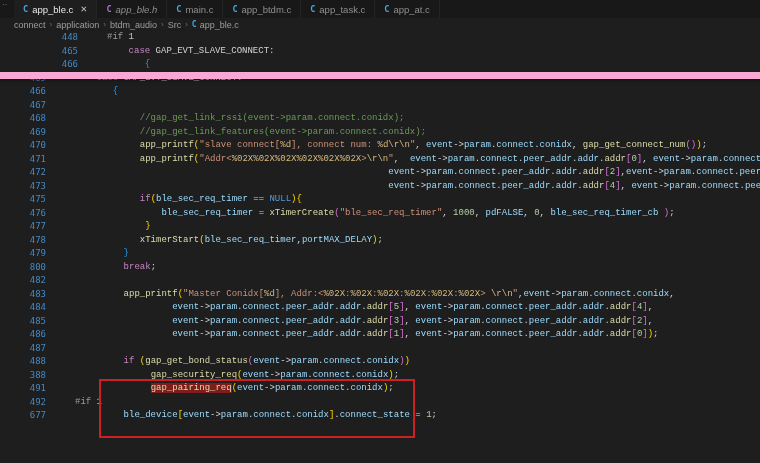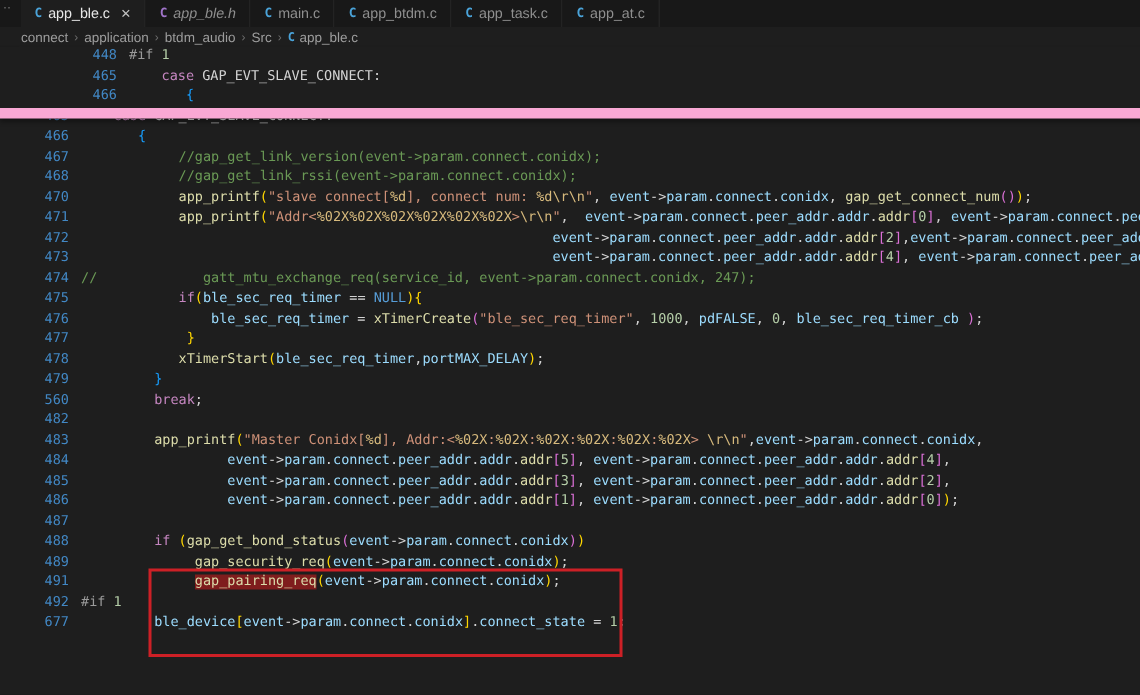--- a/index.html
+++ b/index.html
@@ -30,21 +30,21 @@
   #left-strip-divider{position:absolute;left:0;top:67px;width:13px;height:1px;background:#333;}
   #left-strip-thumb{position:absolute;left:1px;top:154px;width:11px;height:22px;background:#2e3132;}
   
   #sticky,#code{position:absolute;left:0;width:760px;background:#1e1e1e;
       font-family:"DejaVu Sans Mono",monospace;font-size:9px;line-height:13.5px;}
   #sticky{top:31px;height:40.5px;border-bottom:7px solid #f9a8d4;z-index:3;
           box-shadow:0 2px 3px rgba(0,0,0,.35);padding-left:32px;}
   #code{top:71.5px;height:391.5px;z-index:1;}
   .row{display:flex;height:13.5px;}
   .ln{flex:0 0 46px;text-align:right;color:#4288c5;user-select:none;cursor:pointer;}
-  .codeline{margin-left:8px;white-space:pre;cursor:text;}
+  .codeline{margin-left:29px;white-space:pre;cursor:text;font-family:Liberation Mono, monospace;}
   .indent-guide{position:absolute;top:72px;height:390px;width:1px;background:#2c2c2c;z-index:0;}
   
   .tk-w{color:#d4d4d4}.tk-o{color:#d4d4d4}.tk-k{color:#c586c0}.tk-v{color:#9cdcfe}
   .tk-fn{color:#dcdcaa}.tk-s{color:#ce9178}.tk-e{color:#d7ba7d}.tk-c{color:#6a9955}
   .tk-n{color:#b5cea8}.tk-t{color:#569cd6}.tk-pp{color:#9a9a9a}
   .tk-b1{color:#ffd700}.tk-b2{color:#da70d6}.tk-b3{color:#179fff}
   .tk-sel{color:#dcdcaa;background:#7f1d1d;}
   
   #red-box{position:absolute;left:99px;top:379px;width:312px;height:55px;
            border:2px solid #cd2026;z-index:4;pointer-events:none;}
@@ -123,68 +123,67 @@
       <div class="row">
         <span class="ln">465</span>
         <span class="codeline"><span class="tk-w">    </span><span class="tk-k">case</span><span class="tk-w"> GAP_EVT_SLAVE_CONNECT</span><span class="tk-o">:</span></span>
       </div>
       <div class="row">
         <span class="ln">466</span>
         <span class="codeline"><span class="tk-w">       </span><span class="tk-b3">{</span></span>
       </div>
       <div class="row">
         <span class="ln">467</span>
-        <span class="codeline"><span class="tk-c">            //gap_get_link_version(event-&gt;param.connect.conidx);</span></span>
       </div>
       <div class="row">
         <span class="ln">468</span>
         <span class="codeline"><span class="tk-c">            //gap_get_link_rssi(event-&gt;param.connect.conidx);</span></span>
       </div>
       <div class="row">
+        <span class="ln">469</span>
+        <span class="codeline"><span class="tk-c">            //gap_get_link_features(event-&gt;param.connect.conidx);</span></span>
+      </div>
+      <div class="row">
         <span class="ln">470</span>
         <span class="codeline"><span class="tk-w">            </span><span class="tk-fn">app_printf</span><span class="tk-b1">(</span><span class="tk-s">"slave connect[</span><span class="tk-e">%d</span><span class="tk-s">], connect num: </span><span class="tk-e">%d\r\n</span><span class="tk-s">"</span><span class="tk-o">, </span><span class="tk-v">event</span><span class="tk-o">-&gt;</span><span class="tk-v">param</span><span class="tk-o">.</span><span class="tk-v">connect</span><span class="tk-o">.</span><span class="tk-v">conidx</span><span class="tk-o">, </span><span class="tk-fn">gap_get_connect_num</span><span class="tk-b2">()</span><span class="tk-b1">)</span><span class="tk-o">;</span></span>
       </div>
       <div class="row">
         <span class="ln">471</span>
         <span class="codeline"><span class="tk-w">            </span><span class="tk-fn">app_printf</span><span class="tk-b1">(</span><span class="tk-s">"Addr&lt;</span><span class="tk-e">%02X%02X%02X%02X%02X%02X</span><span class="tk-s">&gt;</span><span class="tk-e">\r\n</span><span class="tk-s">"</span><span class="tk-o">,  </span><span class="tk-v">event</span><span class="tk-o">-&gt;</span><span class="tk-v">param</span><span class="tk-o">.</span><span class="tk-v">connect</span><span class="tk-o">.</span><span class="tk-v">peer_addr</span><span class="tk-o">.</span><span class="tk-v">addr</span><span class="tk-o">.</span><span class="tk-fn">addr</span><span class="tk-b2">[</span><span class="tk-n">0</span><span class="tk-b2">]</span><span class="tk-o">, </span><span class="tk-v">event</span><span class="tk-o">-&gt;</span><span class="tk-v">param</span><span class="tk-o">.</span><span class="tk-v">connect</span><span class="tk-o">.</span><span class="tk-v">peer_addr</span></span>
       </div>
       <div class="row">
         <span class="ln">472</span>
         <span class="codeline"><span class="tk-w">                                                          </span><span class="tk-v">event</span><span class="tk-o">-&gt;</span><span class="tk-v">param</span><span class="tk-o">.</span><span class="tk-v">connect</span><span class="tk-o">.</span><span class="tk-v">peer_addr</span><span class="tk-o">.</span><span class="tk-v">addr</span><span class="tk-o">.</span><span class="tk-fn">addr</span><span class="tk-b2">[</span><span class="tk-n">2</span><span class="tk-b2">]</span><span class="tk-o">,</span><span class="tk-v">event</span><span class="tk-o">-&gt;</span><span class="tk-v">param</span><span class="tk-o">.</span><span class="tk-v">connect</span><span class="tk-o">.</span><span class="tk-v">peer_addr</span></span>
       </div>
       <div class="row">
         <span class="ln">473</span>
         <span class="codeline"><span class="tk-w">                                                          </span><span class="tk-v">event</span><span class="tk-o">-&gt;</span><span class="tk-v">param</span><span class="tk-o">.</span><span class="tk-v">connect</span><span class="tk-o">.</span><span class="tk-v">peer_addr</span><span class="tk-o">.</span><span class="tk-v">addr</span><span class="tk-o">.</span><span class="tk-fn">addr</span><span class="tk-b2">[</span><span class="tk-n">4</span><span class="tk-b2">]</span><span class="tk-o">, </span><span class="tk-v">event</span><span class="tk-o">-&gt;</span><span class="tk-v">param</span><span class="tk-o">.</span><span class="tk-v">connect</span><span class="tk-o">.</span><span class="tk-v">peer_addr</span></span>
       </div>
       <div class="row">
-        <span class="ln">474</span>
-        <span class="codeline"><span class="tk-c">//             gatt_mtu_exchange_req(service_id, event-&gt;param.connect.conidx, 247);</span></span>
-      </div>
-      <div class="row">
         <span class="ln">475</span>
         <span class="codeline"><span class="tk-w">            </span><span class="tk-k">if</span><span class="tk-b1">(</span><span class="tk-v">ble_sec_req_timer</span><span class="tk-o"> == </span><span class="tk-t">NULL</span><span class="tk-b1">)</span><span class="tk-b1">{</span></span>
       </div>
       <div class="row">
         <span class="ln">476</span>
         <span class="codeline"><span class="tk-w">                </span><span class="tk-v">ble_sec_req_timer</span><span class="tk-o"> = </span><span class="tk-fn">xTimerCreate</span><span class="tk-b2">(</span><span class="tk-s">"ble_sec_req_timer"</span><span class="tk-o">, </span><span class="tk-n">1000</span><span class="tk-o">, </span><span class="tk-v">pdFALSE</span><span class="tk-o">, </span><span class="tk-n">0</span><span class="tk-o">, </span><span class="tk-v">ble_sec_req_timer_cb</span><span class="tk-o"> </span><span class="tk-b2">)</span><span class="tk-o">;</span></span>
       </div>
       <div class="row">
         <span class="ln">477</span>
         <span class="codeline"><span class="tk-w">             </span><span class="tk-b1">}</span></span>
       </div>
       <div class="row">
         <span class="ln">478</span>
         <span class="codeline"><span class="tk-w">            </span><span class="tk-fn">xTimerStart</span><span class="tk-b1">(</span><span class="tk-v">ble_sec_req_timer</span><span class="tk-o">,</span><span class="tk-v">portMAX_DELAY</span><span class="tk-b1">)</span><span class="tk-o">;</span></span>
       </div>
       <div class="row">
         <span class="ln">479</span>
         <span class="codeline"><span class="tk-w">         </span><span class="tk-b3">}</span></span>
       </div>
       <div class="row">
-        <span class="ln">560</span>
+        <span class="ln">800</span>
         <span class="codeline"><span class="tk-w">         </span><span class="tk-k">break</span><span class="tk-o">;</span></span>
       </div>
       <div class="row">
         <span class="ln">482</span>
         <span class="codeline"></span>
       </div>
       <div class="row">
         <span class="ln">483</span>
         <span class="codeline"><span class="tk-w">         </span><span class="tk-fn">app_printf</span><span class="tk-b1">(</span><span class="tk-s">"Master Conidx[</span><span class="tk-e">%d</span><span class="tk-s">], Addr:&lt;</span><span class="tk-e">%02X</span><span class="tk-s">:</span><span class="tk-e">%02X</span><span class="tk-s">:</span><span class="tk-e">%02X</span><span class="tk-s">:</span><span class="tk-e">%02X</span><span class="tk-s">:</span><span class="tk-e">%02X</span><span class="tk-s">:</span><span class="tk-e">%02X</span><span class="tk-s">&gt; </span><span class="tk-e">\r\n</span><span class="tk-s">"</span><span class="tk-o">,</span><span class="tk-v">event</span><span class="tk-o">-&gt;</span><span class="tk-v">param</span><span class="tk-o">.</span><span class="tk-v">connect</span><span class="tk-o">.</span><span class="tk-v">conidx</span><span class="tk-o">,</span></span>
       </div>
@@ -202,21 +201,21 @@
       </div>
       <div class="row">
         <span class="ln">487</span>
         <span class="codeline"></span>
       </div>
       <div class="row">
         <span class="ln">488</span>
         <span class="codeline"><span class="tk-w">         </span><span class="tk-k">if</span><span class="tk-o"> </span><span class="tk-b1">(</span><span class="tk-fn">gap_get_bond_status</span><span class="tk-b2">(</span><span class="tk-v">event</span><span class="tk-o">-&gt;</span><span class="tk-v">param</span><span class="tk-o">.</span><span class="tk-v">connect</span><span class="tk-o">.</span><span class="tk-v">conidx</span><span class="tk-b2">)</span><span class="tk-b1">)</span></span>
       </div>
       <div class="row">
-        <span class="ln">489</span>
+        <span class="ln">388</span>
         <span class="codeline"><span class="tk-w">              </span><span class="tk-fn">gap_security_req</span><span class="tk-b1">(</span><span class="tk-v">event</span><span class="tk-o">-&gt;</span><span class="tk-v">param</span><span class="tk-o">.</span><span class="tk-v">connect</span><span class="tk-o">.</span><span class="tk-v">conidx</span><span class="tk-b1">)</span><span class="tk-o">;</span></span>
       </div>
       <div class="row">
         <span class="ln">491</span>
         <span class="codeline"><span class="tk-w">              </span><span class="tk-sel">gap_pairing_req</span><span class="tk-b1">(</span><span class="tk-v">event</span><span class="tk-o">-&gt;</span><span class="tk-v">param</span><span class="tk-o">.</span><span class="tk-v">connect</span><span class="tk-o">.</span><span class="tk-v">conidx</span><span class="tk-b1">)</span><span class="tk-o">;</span></span>
       </div>
       <div class="row">
         <span class="ln">492</span>
         <span class="codeline"><span class="tk-pp">#if </span><span class="tk-n">1</span></span>
       </div>

